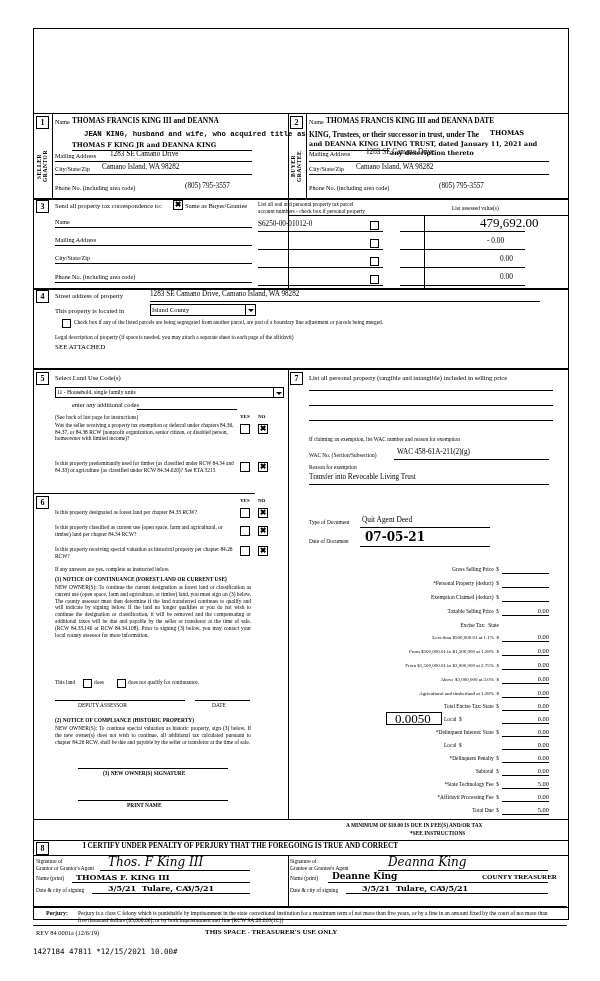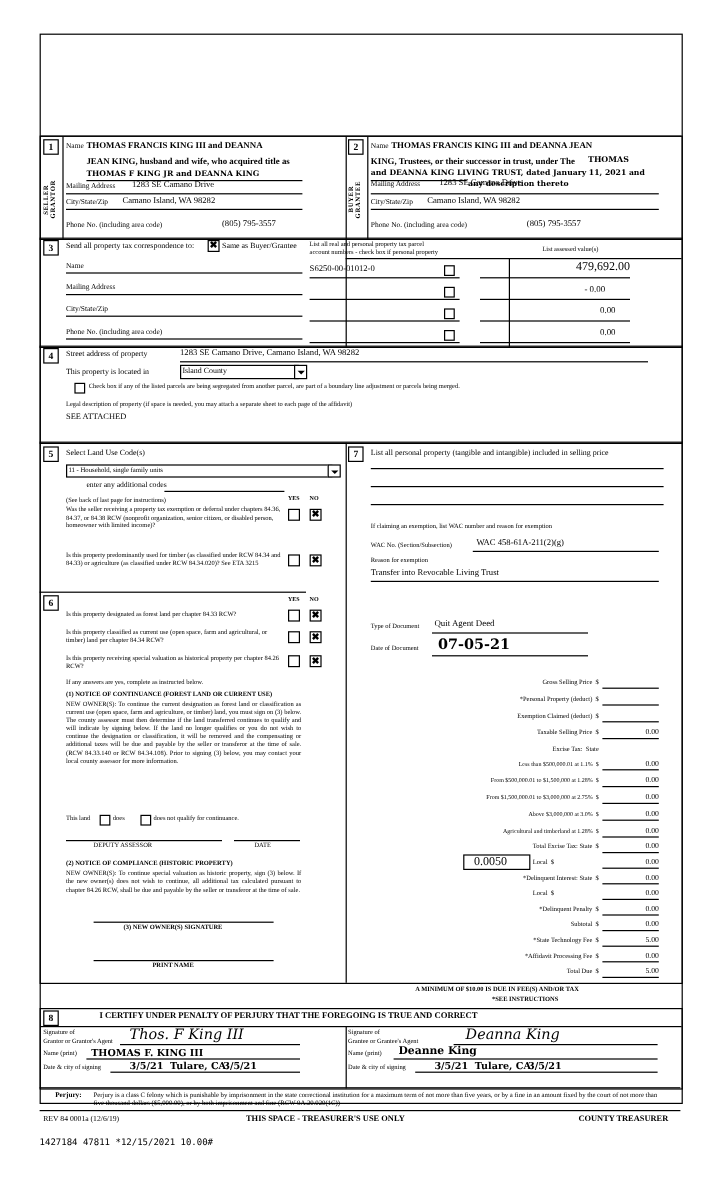--- a/index.html
+++ b/index.html
@@ -71,37 +71,37 @@
   </div>
 
   <div class="num" style="left:36px;top:116px;">1</div>
   <div class="num" style="left:290px;top:116px;">2</div>
 
   <div class="vert" style="left:36px;top:138px;height:56px;width:12px;">SELLER<br>GRANTOR</div>
   <div class="vert" style="left:290px;top:138px;height:56px;width:12px;">BUYER<br>GRANTEE</div>
 
   <div class="t" style="left:55px;top:118px;">Name</div>
   <div class="t b" style="left:72px;top:117px;font-size:7.4px;">THOMAS FRANCIS KING III and DEANNA</div>
-  <div class="t b" style="left:72px;top:131px;font-size:7.4px;">JEAN KING, husband and wife, who acquired title as</div>
+  <div class="t b" style="left:84px;top:131px;font-size:7.4px;font-family:Liberation Mono, monospace;">JEAN KING, husband and wife, who acquired title as</div>
   <div class="hand handb" style="left:72px;top:141px;font-size:6.4px;">THOMAS F KING JR and DEANNA KING</div>
   <div class="hl" style="left:72px;top:150px;width:180px;height:1px;"></div>
 
   <div class="t" style="left:55px;top:152px;">Mailing Address</div>
   <div class="t" style="left:110px;top:151px;font-size:7.2px;">1283 SE Camano Drive</div>
   <div class="hl" style="left:55px;top:161px;width:197px;height:1px;"></div>
 
   <div class="t" style="left:55px;top:165px;">City/State/Zip</div>
   <div class="t" style="left:102px;top:164px;font-size:7.2px;">Camano Island, WA 98282</div>
   <div class="hl" style="left:55px;top:174px;width:197px;height:1px;"></div>
 
   <div class="t" style="left:55px;top:184px;">Phone No. (including area code)</div>
   <div class="t" style="left:185px;top:183px;font-size:7.2px;">(805) 795-3557</div>
 
   <div class="t" style="left:309px;top:118px;">Name</div>
-  <div class="t b" style="left:326px;top:117px;font-size:7.4px;">THOMAS FRANCIS KING III and DEANNA JEAN</div>
+  <div class="t b" style="left:326px;top:117px;font-size:7.4px;">THOMAS FRANCIS KING III and DEANNA DATE</div>
   <div class="t b" style="left:309px;top:131px;font-size:7.4px;">KING, Trustees, or their successor in trust, under The</div>
   <div class="hand handb" style="left:490px;top:129px;font-size:6.6px;">THOMAS</div>
   <div class="hand handb" style="left:309px;top:140px;font-size:6.4px;">and DEANNA KING LIVING TRUST, dated January 11, 2021 and</div>
   <div class="hand handb" style="left:390px;top:149px;font-size:6.4px;">any description thereto</div>
   <div class="hl" style="left:309px;top:150px;width:80px;height:1px;"></div>
 
   <div class="t" style="left:309px;top:150px;">Mailing Address</div>
   <div class="t" style="left:366px;top:149px;font-size:7.2px;">1283 SE Camano Drive</div>
   <div class="hl" style="left:309px;top:161px;width:240px;height:1px;"></div>
 
@@ -132,21 +132,21 @@
   <div class="hl" style="left:55px;top:282px;width:197px;height:1px;"></div>
 
   <div class="t t55" style="left:258px;top:201px;">List all real and personal property tax parcel</div>
   <div class="t t55" style="left:258px;top:208px;">account numbers - check box if personal property</div>
   <div class="t t55" style="left:452px;top:205px;">List assessed value(s)</div>
 
   <div>
     <div class="t" style="left:258px;top:221px;font-size:7.2px;">S6250-00-01012-0</div>
     <div class="box" style="left:370px;top:221px;"></div>
     <div class="hl" style="left:258px;top:231px;width:125px;height:1px;"></div>
-    <div class="t" style="left:480px;top:219px;font-size:10px;">479,692.00</div>
+    <div class="t" style="left:480px;top:219px;font-size:13px;">479,692.00</div>
     <div class="hl" style="left:400px;top:231px;width:125px;height:1px;"></div>
   </div>
   <div>
     <div class="t" style="left:258px;top:239px;font-size:7.2px;"></div>
     <div class="box" style="left:370px;top:239px;"></div>
     <div class="hl" style="left:258px;top:249px;width:125px;height:1px;"></div>
     <div class="t" style="left:487px;top:237px;font-size:7.4px;">- 0.00</div>
     <div class="hl" style="left:400px;top:249px;width:125px;height:1px;"></div>
   </div>
   <div>
@@ -311,21 +311,21 @@
     <div class="hl" style="left:502px;top:697px;width:47px;height:1px;"></div>
     <div class="t" style="left:502px;top:689px;font-size:6.4px;width:47px;text-align:right;">0.00</div>
   </div>
   <div>
     <div class="t t55" style="left:389px;top:703px;text-align:right;width:110px;">Total Excise Tax: State  $</div>
     <div class="hl" style="left:502px;top:710px;width:47px;height:1px;"></div>
     <div class="t" style="left:502px;top:702px;font-size:6.4px;width:47px;text-align:right;">0.00</div>
   </div>
   <div>
     <div style="position:absolute;left:386px;top:712px;width:54px;height:11px;border:1px solid #000;"></div>
-    <div class="t" style="left:395px;top:715px;font-size:10px;">0.0050</div>
+    <div class="t" style="left:395px;top:715px;font-size:13px;">0.0050</div>
     <div class="t t55" style="left:444px;top:716px;">Local  $</div>
     <div class="hl" style="left:502px;top:723px;width:47px;height:1px;"></div>
     <div class="t" style="left:502px;top:715px;font-size:6.4px;width:47px;text-align:right;">0.00</div>
   </div>
   <div>
     <div class="t t55" style="left:389px;top:729px;text-align:right;width:110px;">*Delinquent Interest: State  $</div>
     <div class="hl" style="left:502px;top:736px;width:47px;height:1px;"></div>
     <div class="t" style="left:502px;top:728px;font-size:6.4px;width:47px;text-align:right;">0.00</div>
   </div>
   <div>
@@ -397,17 +397,17 @@
   <div class="hand handb" style="left:440px;top:883px;font-size:8px;">3/5/21</div>
   <div class="hl" style="left:346px;top:893px;width:202px;height:1px;"></div>
 
   <div class="t b" style="left:46px;top:910px;font-size:6px;">Perjury:</div>
   <div class="t" style="left:78px;top:910px;width:470px;font-size:5.6px;line-height:7px;white-space:normal;">Perjury is a class C felony which is punishable by imprisonment in the state correctional institution for a maximum term of not more than five years, or by a fine in an amount fixed by the court of not more than five thousand dollars ($5,000.00), or by both imprisonment and fine (RCW 9A.20.020(1C))</div>
   <div class="hl" style="left:33px;top:906px;width:534px;height:1px;"></div>
   <div class="hl" style="left:33px;top:925px;width:534px;height:1px;"></div>
 
   <div class="t" style="left:36px;top:929px;font-size:6.4px;">REV 84 0001a (12/6/19)</div>
   <div class="t b" style="left:205px;top:929px;font-size:7px;">THIS SPACE - TREASURER'S USE ONLY</div>
-  <div class="t b" style="left:482px;top:929px;font-size:7px;text-align:right;">COUNTY TREASURER</div>
+  <div class="t b" style="left:482px;top:874px;font-size:7px;text-align:right;">COUNTY TREASURER</div>
 
   <div class="footer" style="left:33px;top:947px;">1427184  47811  *12/15/2021  10.00#</div>
 
 </div>
 
 </body></html>

